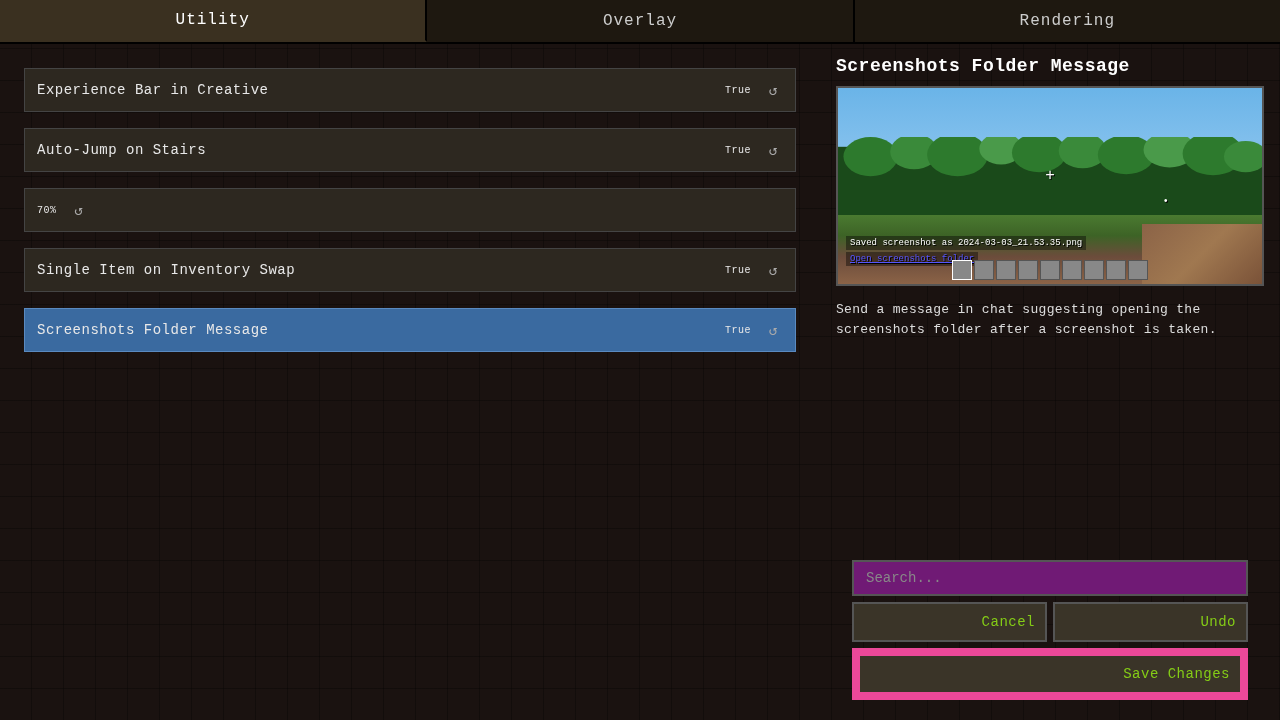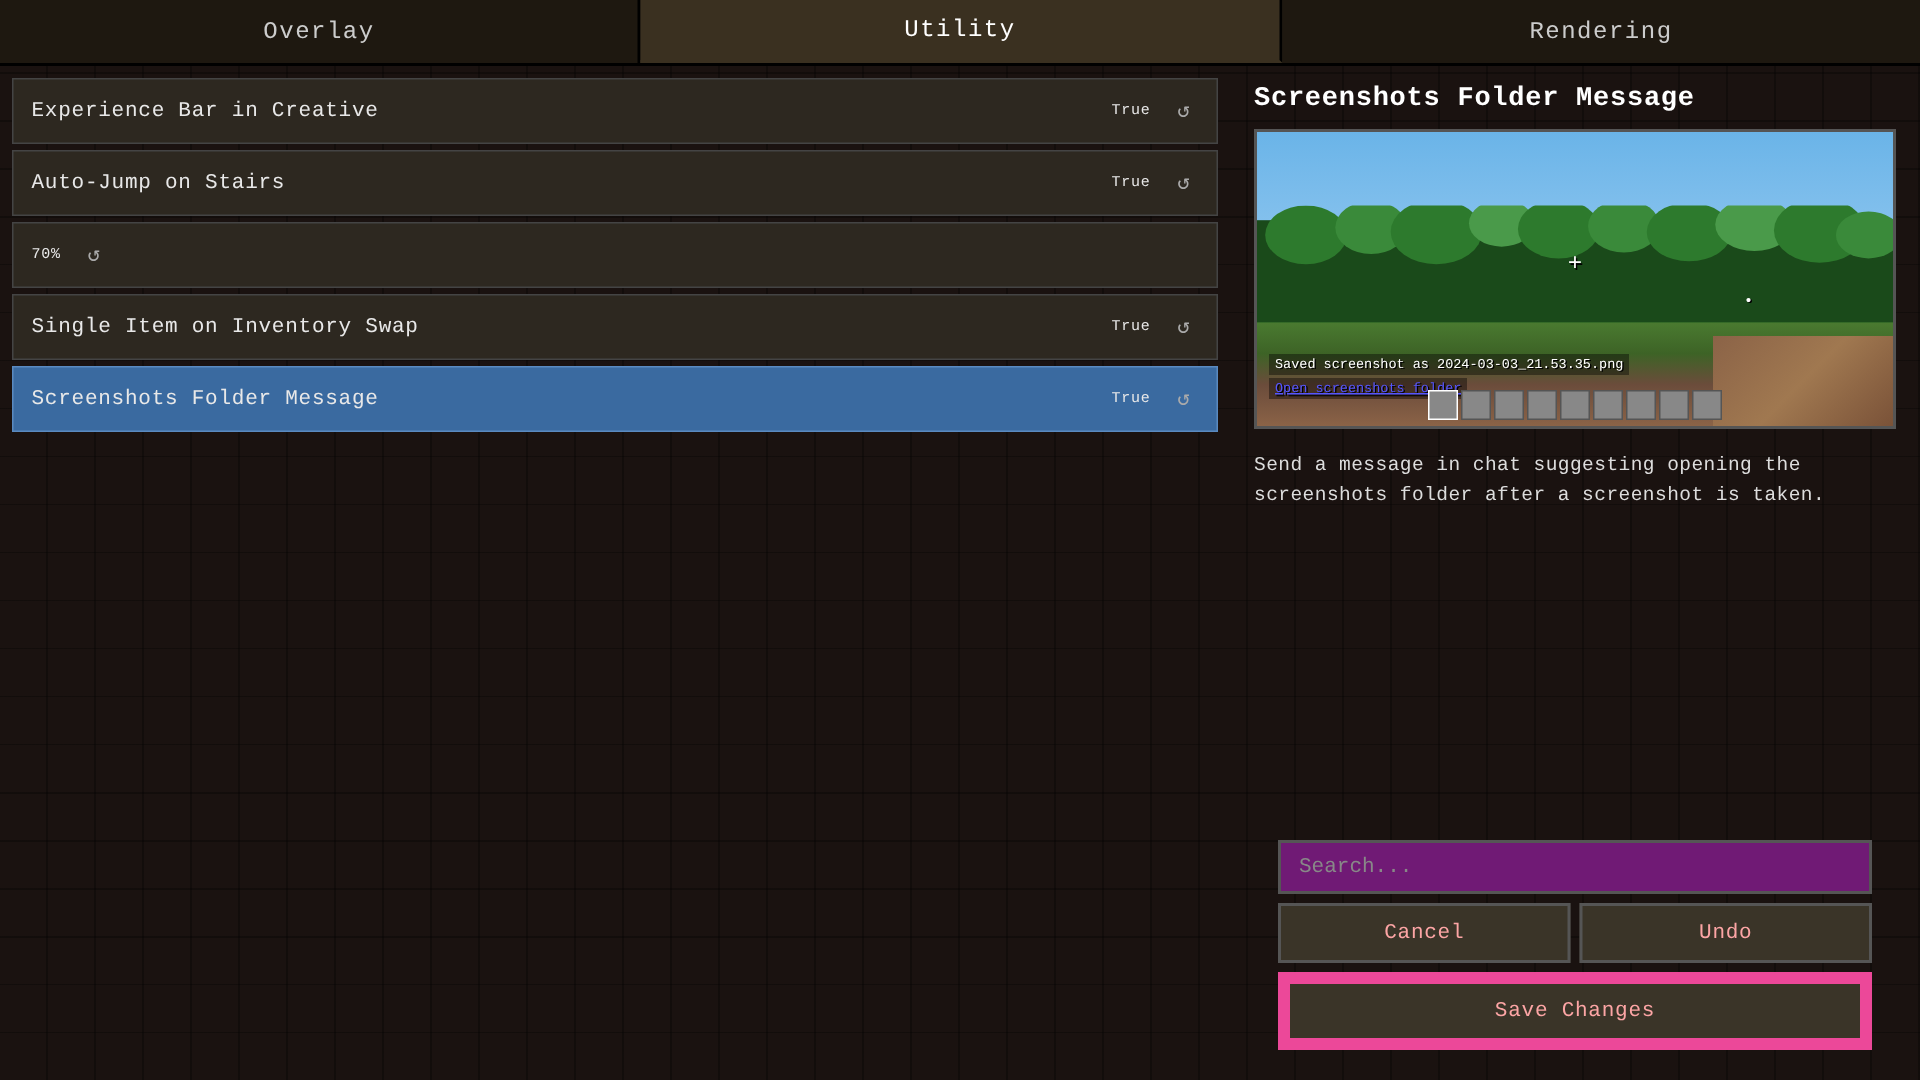--- a/index.html
+++ b/index.html
@@ -64,24 +64,24 @@
     
     .main-content {
       display: flex;
       flex: 1;
       overflow: hidden;
     }
 
     
     .left-panel {
       width: 820px;
-      padding: 8px;
-      display: flex;
-      flex-direction: column;
-      gap: 4px;
+      padding: 24px;
+      display: flex;
+      flex-direction: column;
+      gap: 16px;
     }
 
     .setting-row {
       display: flex;
       align-items: center;
       background: #2d2820;
       border: 1px solid #444;
       height: 44px;
       padding: 0 12px;
       cursor: pointer;
@@ -249,47 +249,47 @@
     .button-row {
       display: flex;
       gap: 6px;
     }
 
     .btn {
       flex: 1;
       padding: 10px;
       background: #3a3428;
       border: 2px solid #555;
-      color: #fca5a5;
+      color: #84cc16;
       font-family: 'Courier New', monospace;
       font-size: 14px;
       cursor: pointer;
       letter-spacing: 0.5px;
-      text-align: center;
+      text-align: right;
     }
 
     .btn-save {
       background: #3a3428;
       border: 8px solid #ec4899;
     }
 
     .right-panel-inner {
       flex: 1;
       display: flex;
       flex-direction: column;
     }
 
     .spacer { flex: 1; }
   </style>
 </head>
 <body>
 
 <div class="tab-bar">
+  <div class="tab active">Utility</div>
   <div class="tab">Overlay</div>
-  <div class="tab active">Utility</div>
   <div class="tab">Rendering</div>
 </div>
 
 <div class="main-content">
 
   <div class="left-panel">
 
     <div class="setting-row">
       <span class="setting-name">Experience Bar in Creative</span>
       <span class="setting-value">True</span>

